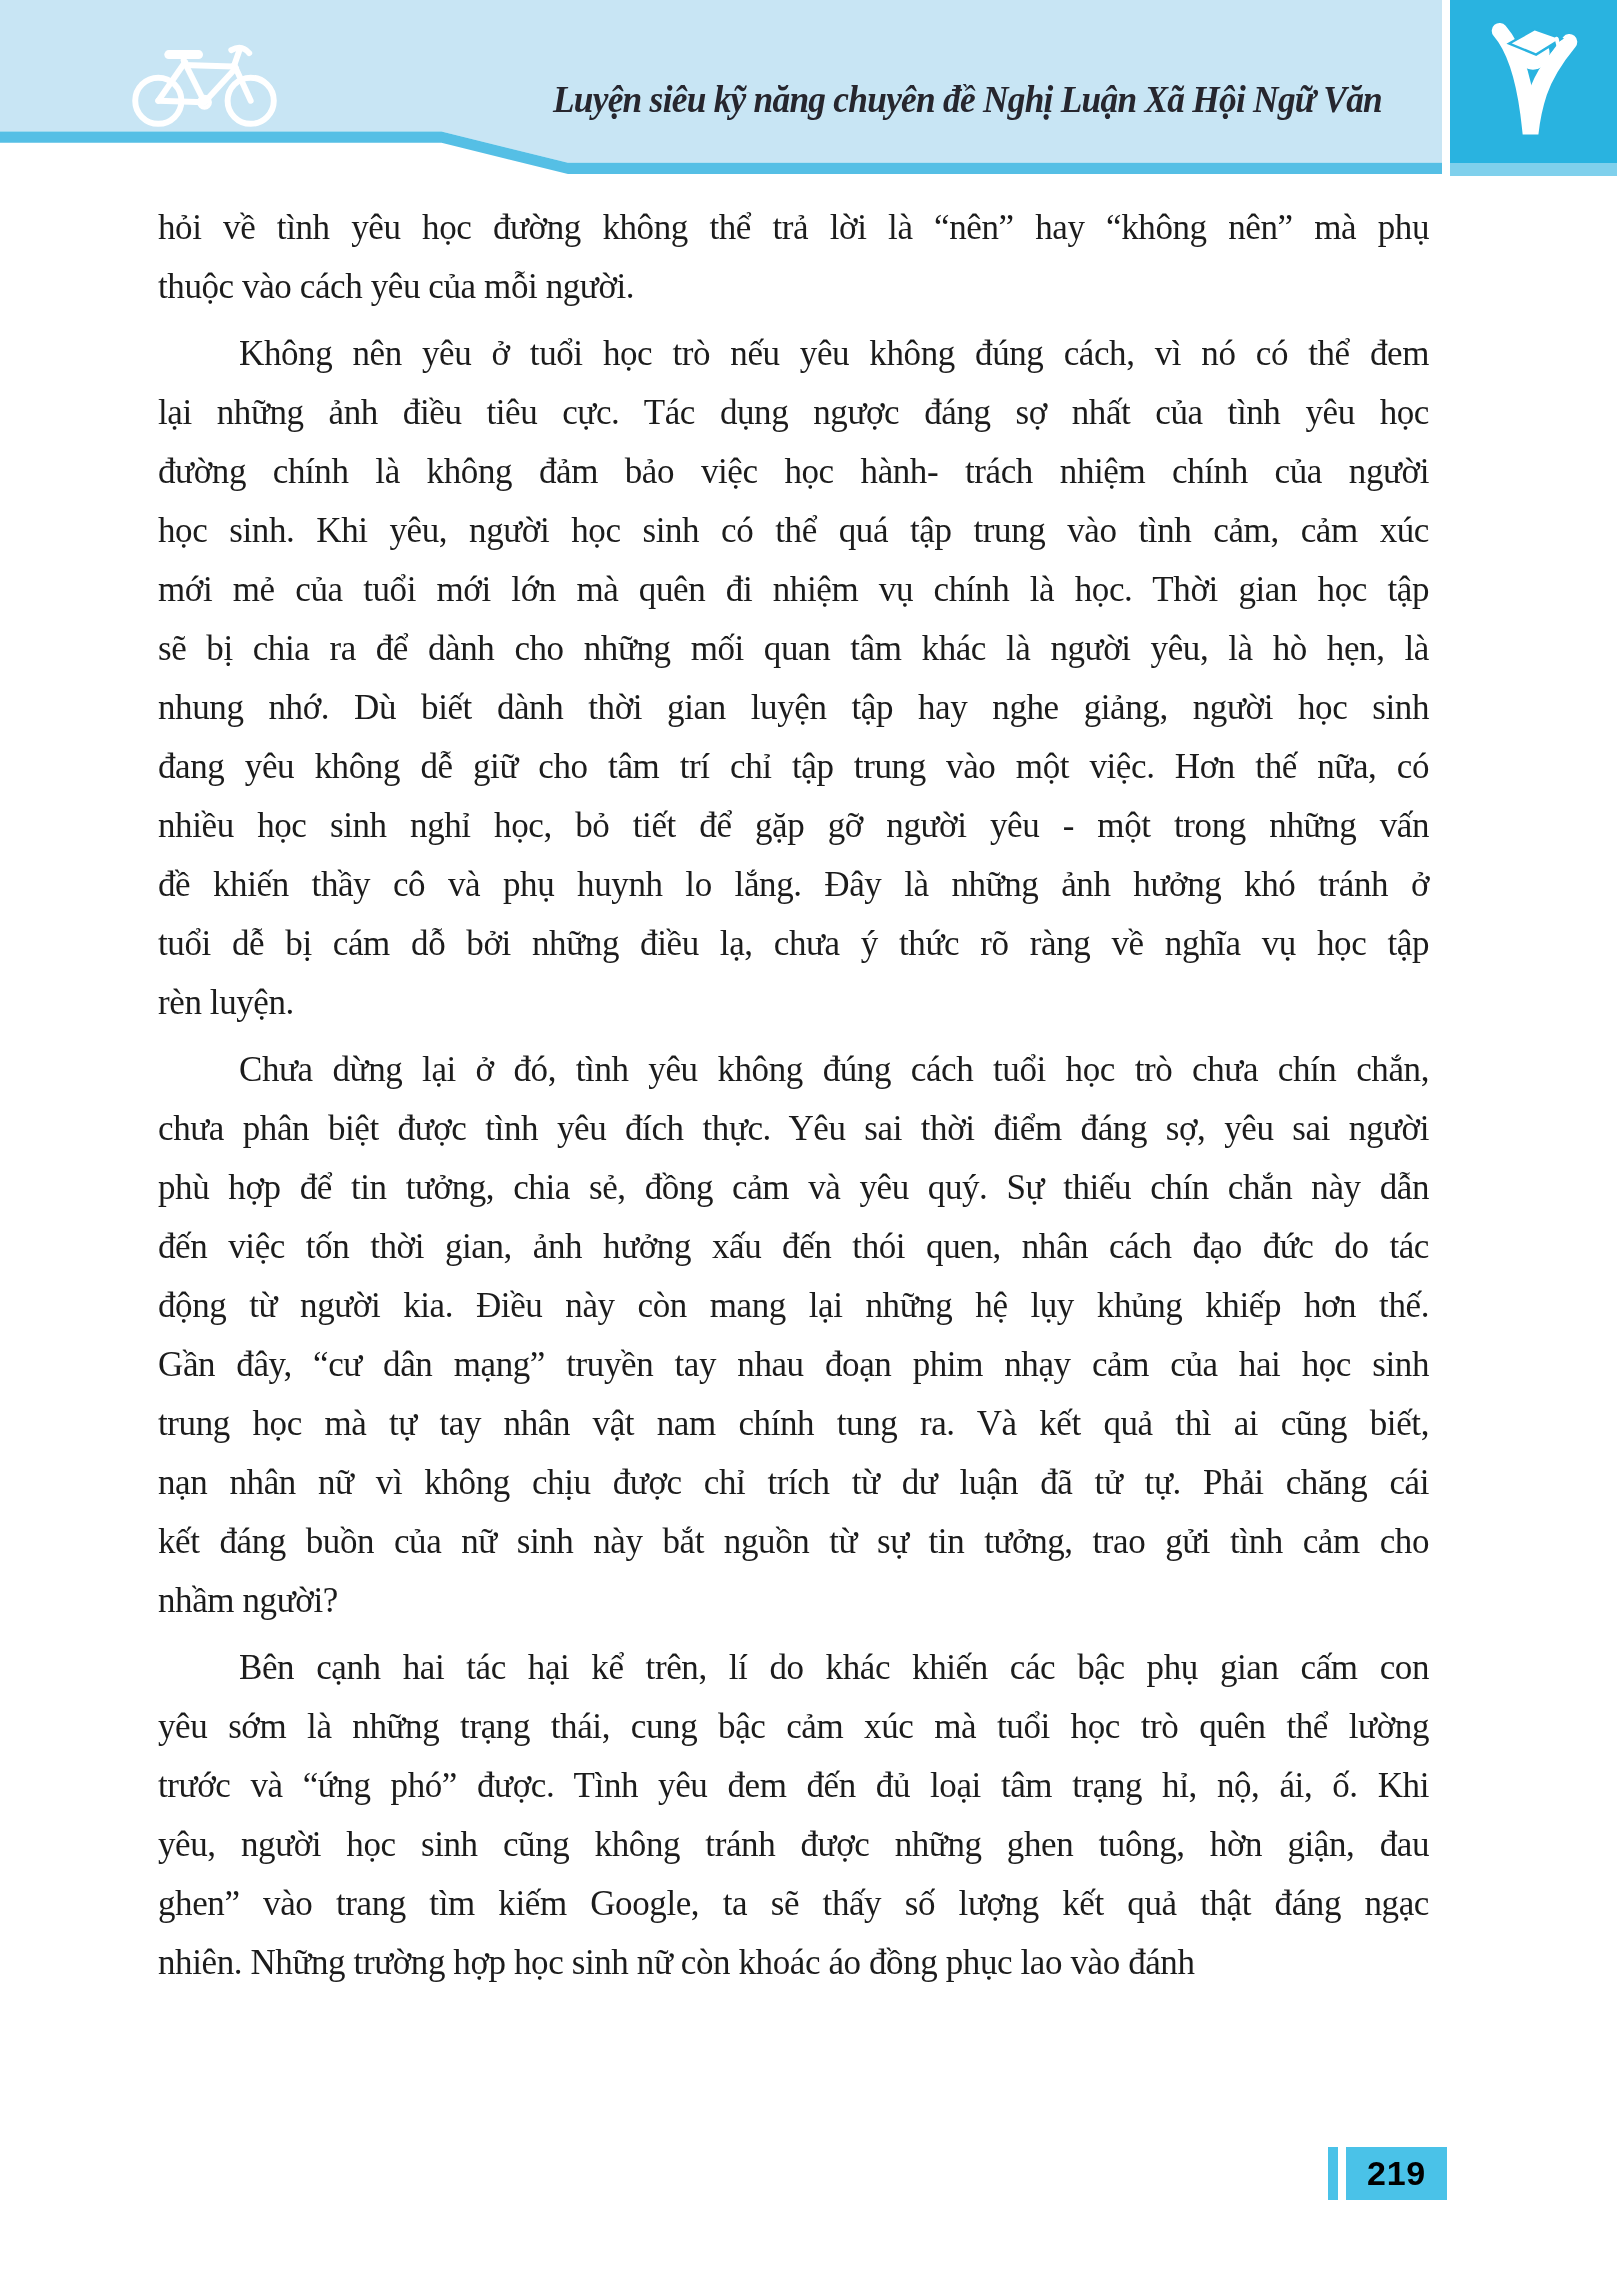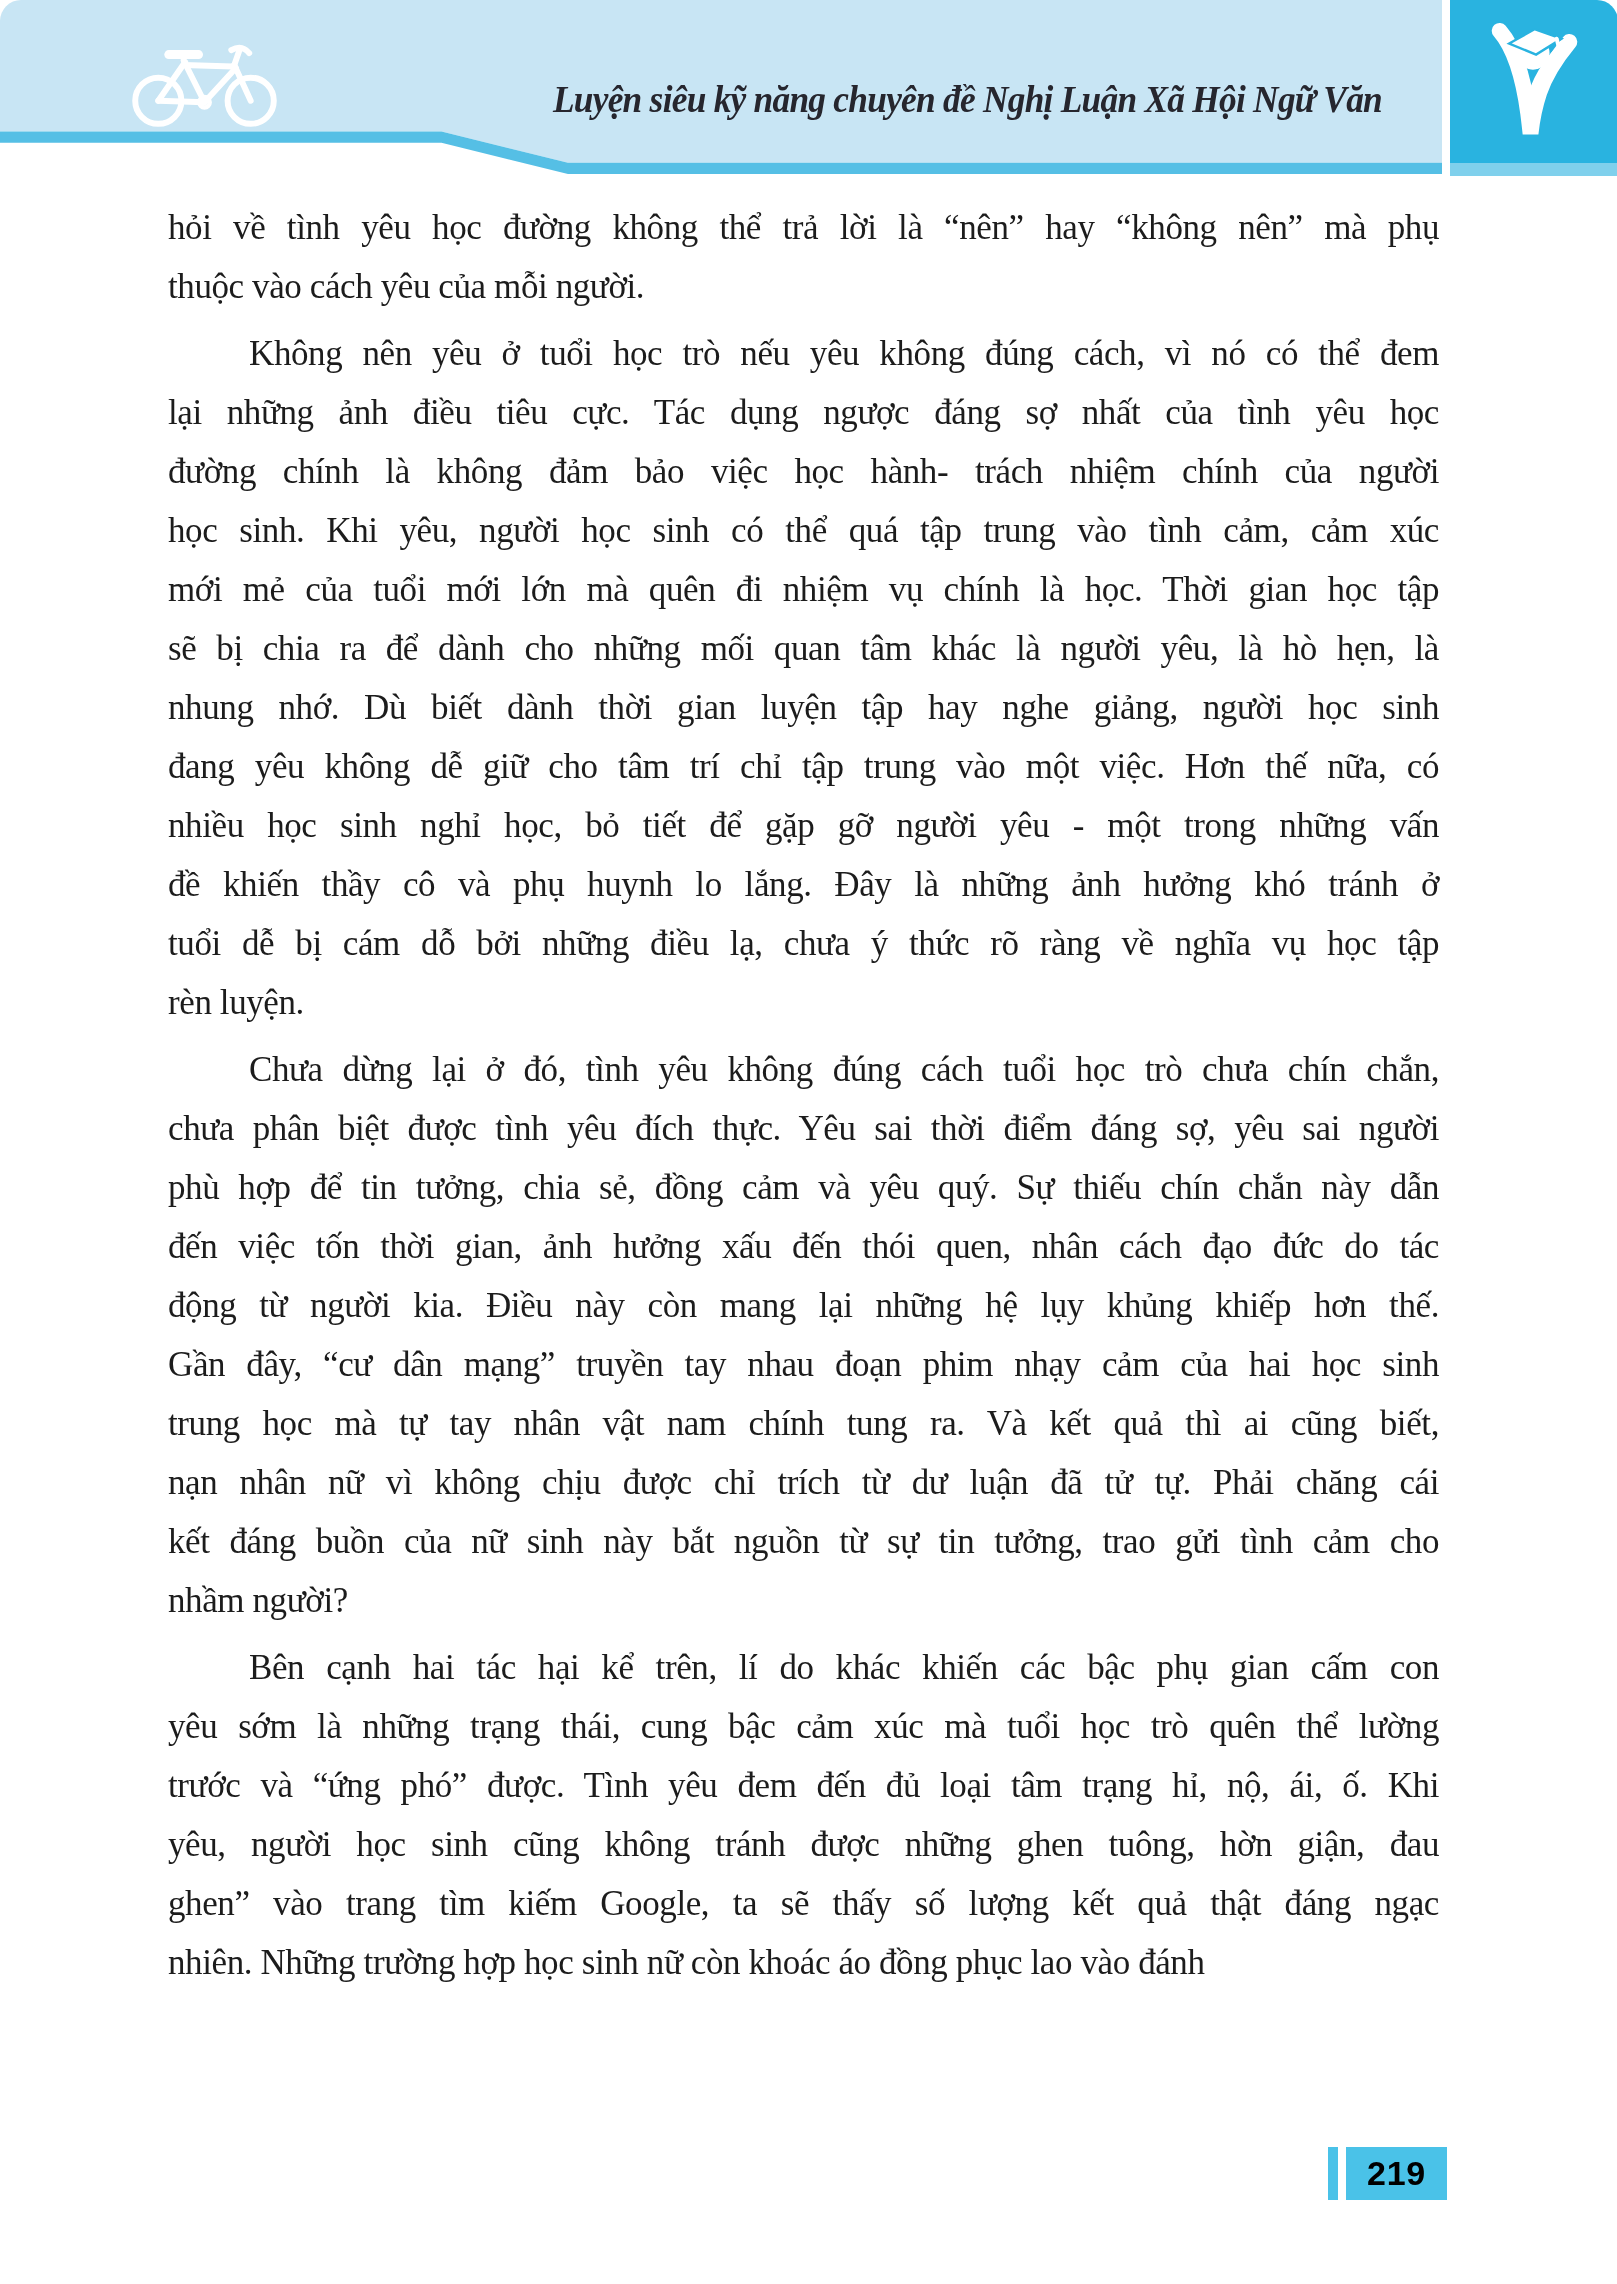--- a/index.html
+++ b/index.html
@@ -1,20 +1,19 @@
 <!DOCTYPE html>
 <html style="font-size:13px"><head>
 <meta charset="utf-8">
 <style>
   html,body { margin:0; padding:0; background:#ffffff; }
   .page {
     position:relative; width:1618px; height:2284px;
     background:#ffffff; overflow:hidden;
     font-family:"Liberation Serif", serif;
-    border-radius:21px;
   }
 
   
   .header-shape { position:absolute; top:0; left:0; }
   .bike-icon { position:absolute; left:130px; top:35px; }
   .page-title {
     position:absolute; left:500px; top:77px; width:935px;
     text-align:center; white-space:nowrap;
     font-family:"Liberation Serif", serif;
     font-style:italic; font-weight:bold;
@@ -23,21 +22,21 @@
   }
   .logo-block { position:absolute; right:0; top:0; width:168px; height:176px; }
   .logo-main {
     height:163px; background:#29b3e0;
     display:flex; align-items:center; justify-content:center;
   }
   .logo-band { height:13px; background:#7fd0ec; }
 
   
   .body-text {
-    position:absolute; left:168px; top:198px; width:1271px;
+    position:absolute; left:158px; top:198px; width:1271px;
     font-size:35px; line-height:59px; color:#1c1c1c;
     letter-spacing:-0.4px;
   }
   .para { margin-top:8px; }
   .para:first-child { margin-top:0; }
   .line { text-align:justify; text-align-last:justify; }
   .line.last { text-align-last:left; }
   .para.indent .line.first { text-indent:81px; }
 
   

